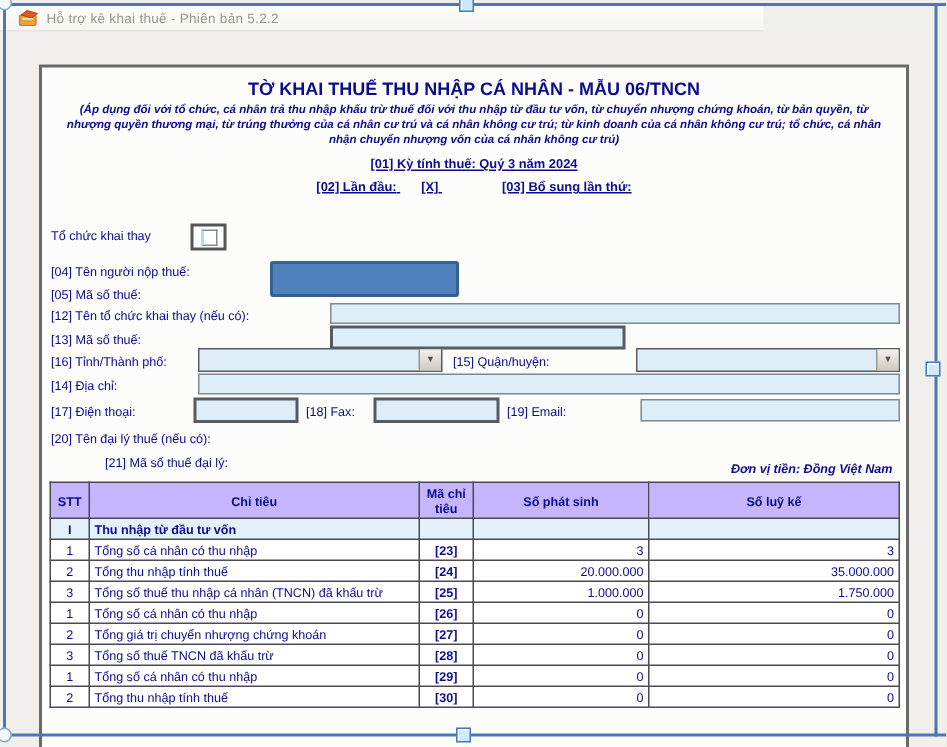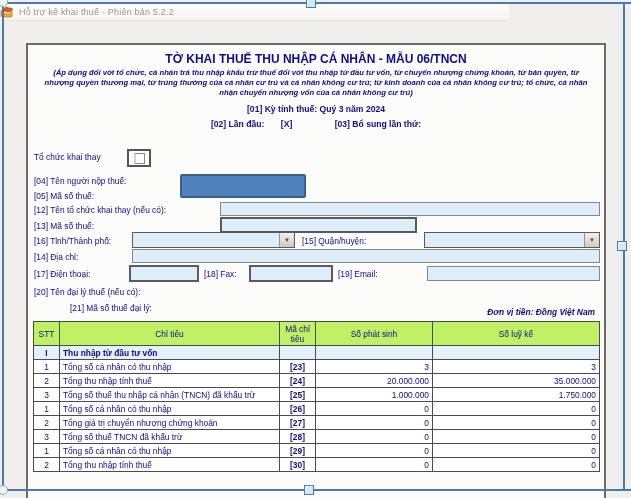--- a/index.html
+++ b/index.html
@@ -7,38 +7,38 @@
   body { font-family:"Liberation Sans", sans-serif; }
   .screen {
     position:relative; width:631px; height:498px; overflow:hidden;
     background:#f1efec;
   }
   
   .titlebar {
     position:absolute; left:0; top:3px; width:509px; height:18px;
     background:linear-gradient(#fefdfc,#f7f5f2);
     border-bottom:1px solid #e6e3de;
-    display:flex; align-items:center; gap:5px; padding-left:0;text-align:center;
+    display:flex; align-items:center; gap:5px; padding-left:12px;text-align:center;
   }
   .apptitle { font-size:9px; color:#9a968c; letter-spacing:0.2px; }
   
   .panel {
     position:absolute; left:26px; top:43px; width:580px; height:470px;
     background:#fcfcfb; border:2px solid #6a6a6a;
   }
   .form-title {
     position:absolute; left:0; top:7px; width:100%;
     text-align:center; font-size:12px; font-weight:bold; color:#0c0c8e;
   }
   .form-subtitle {
     position:absolute; left:14px; right:14px; top:23px;
     text-align:center; font-size:7.7px; font-weight:bold; font-style:italic;
     color:#0c0c8e; line-height:10px;
   }
-  .center-line { position:absolute; width:100%; text-align:center; font-size:8.6px; font-weight:bold; color:#0c0c8e; }
+  .center-line { position:absolute; width:100%; text-align:center; font-size:8.6px; font-weight:bold; color:#0c0c8e;text-decoration:underline; }
   .lbl { position:absolute; font-size:8.4px; font-weight:normal; color:#0c0c8e; white-space:nowrap; }
   .input {
     position:absolute; background:#ddeef8; border:1px solid #82888f; height:14px;
   }
   .input.dark { border:2px solid #585c62; }
   .focusbox {
     position:absolute; width:24px; height:18px; border:2px solid #555;
     background:#fff; display:flex; align-items:center; justify-content:center;
   }
   .checkbox { width:11px; height:11px; background:#fff; border:1px solid #848a91; border-left:2px solid #b9d9ea; }
@@ -61,21 +61,21 @@
   
   table.decl {
     position:absolute; left:5px; top:276px; width:566px;
     border-collapse:collapse; table-layout:fixed;
   }
   table.decl th, table.decl td {
     border:1px solid #4a4a55; font-size:8.4px; color:#0c0c8e;
     height:14px; padding:0 3px; overflow:hidden; white-space:nowrap;
   }
   table.decl th {
-    background:#bef264; font-weight:normal; text-align:center; height:24px; line-height:10px;
+    background:#c4b5fd; font-weight:bold; text-align:center; height:24px; line-height:10px;
   }
   table.decl td { background:#fff; }
   table.decl td.stt { text-align:center; }
   table.decl td.code { text-align:center; font-weight:bold; }
   table.decl td.amount, table.decl td.cumulative { text-align:right; }
   table.decl tr.section td { background:#e4f1fa; font-weight:bold; }
   
   .sel-line { position:absolute; background:#4a7ab5; z-index:50; }
   .handle-sq {
     position:absolute; width:10px; height:10px; z-index:60;

